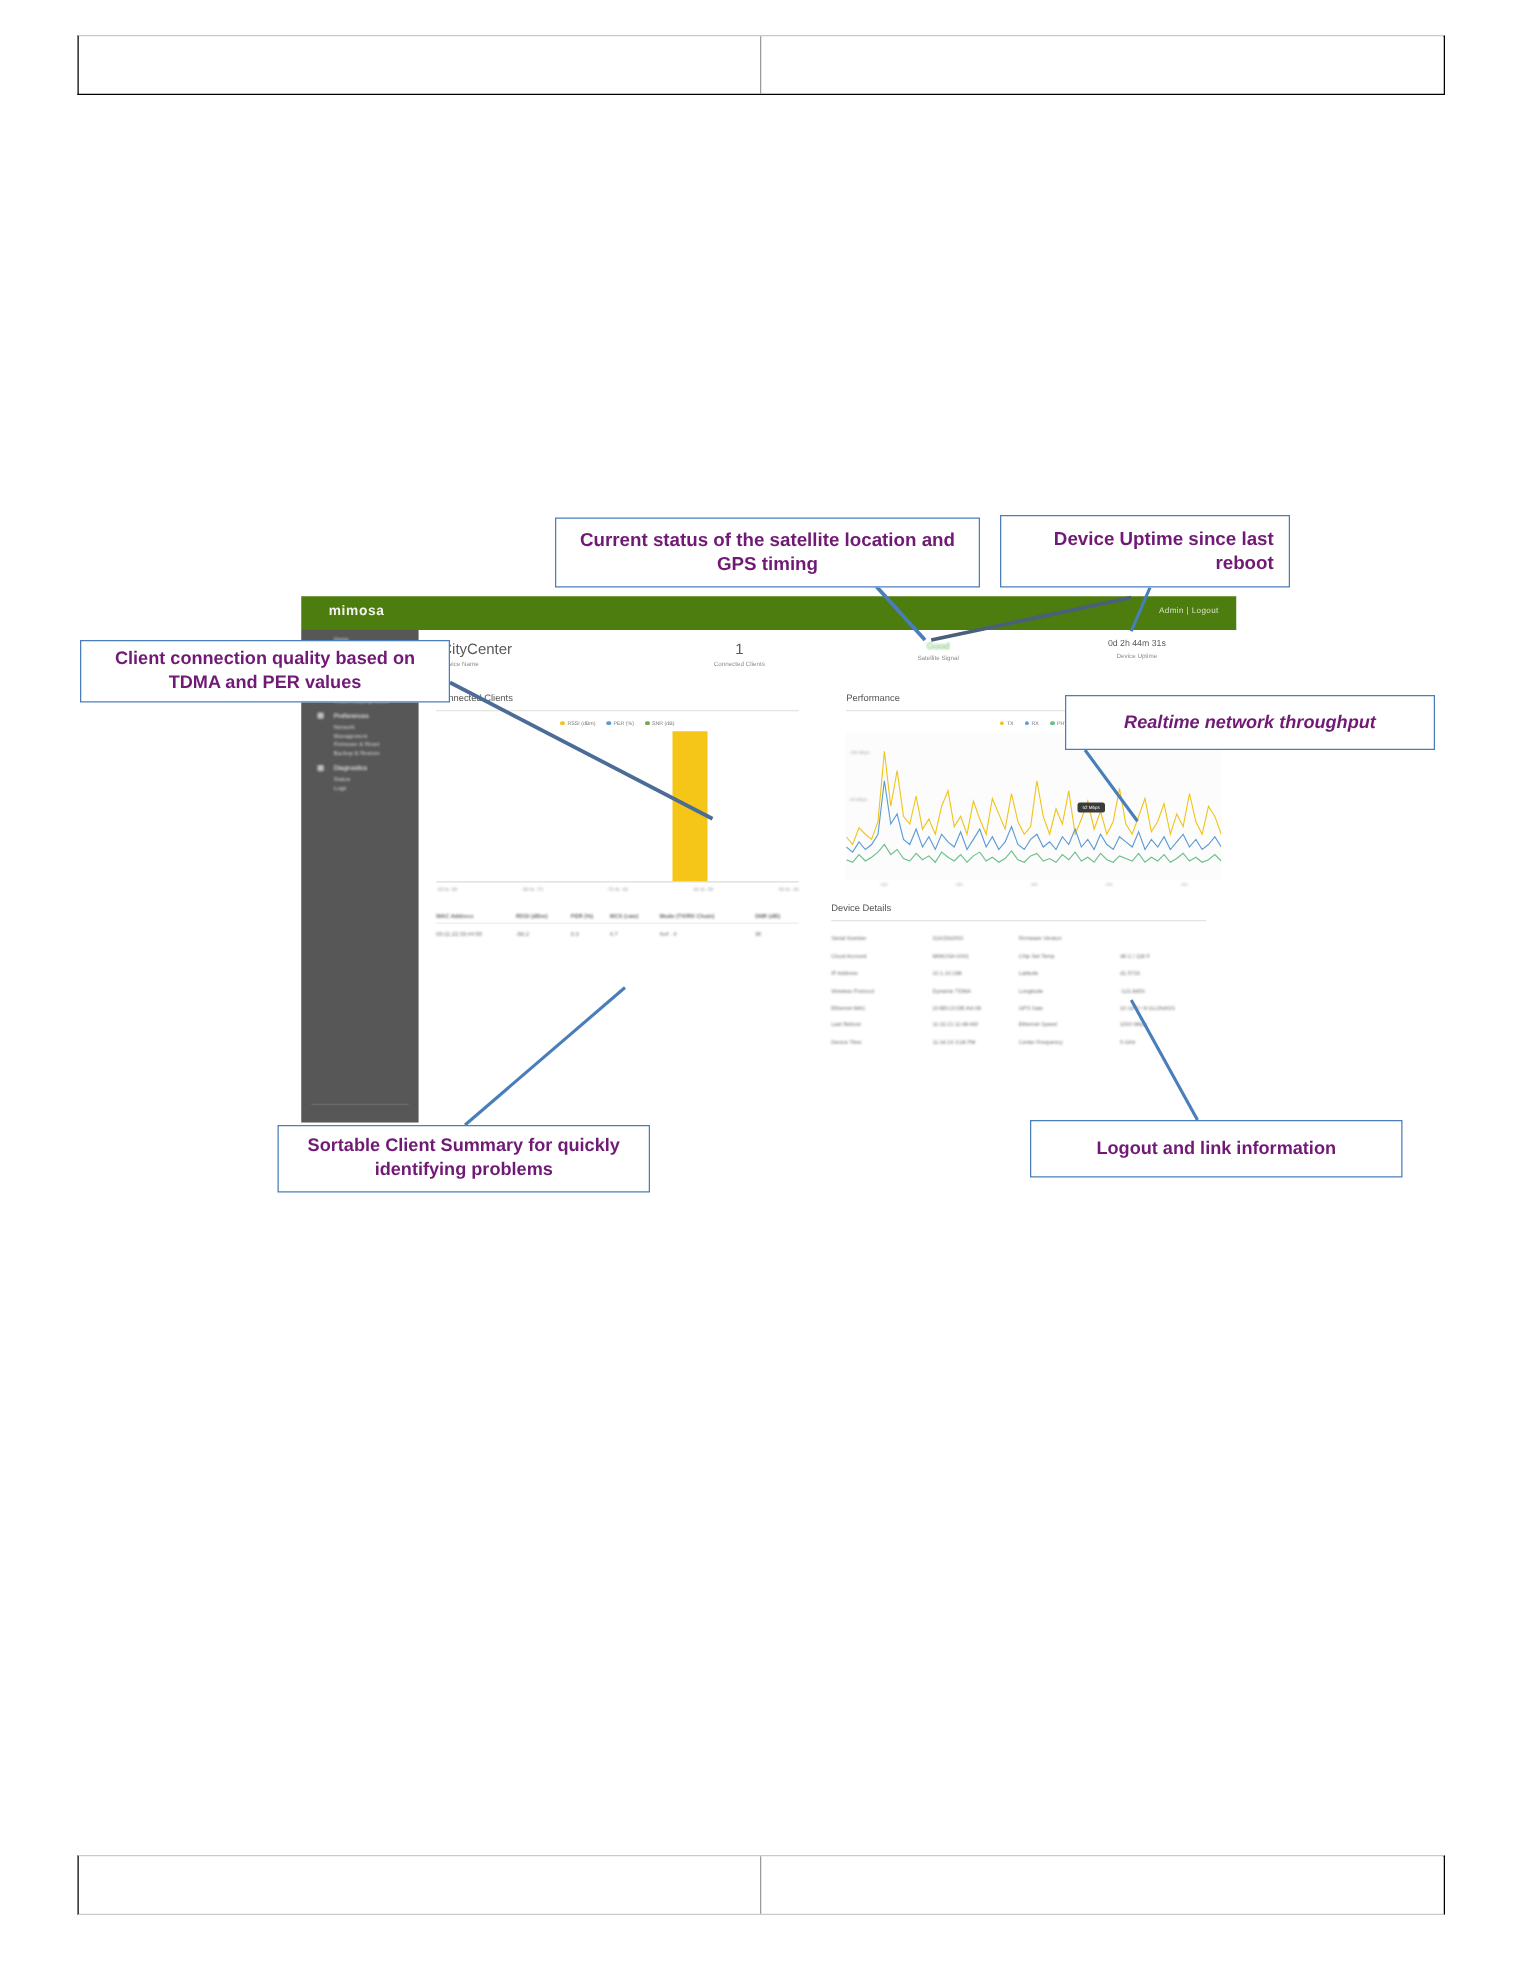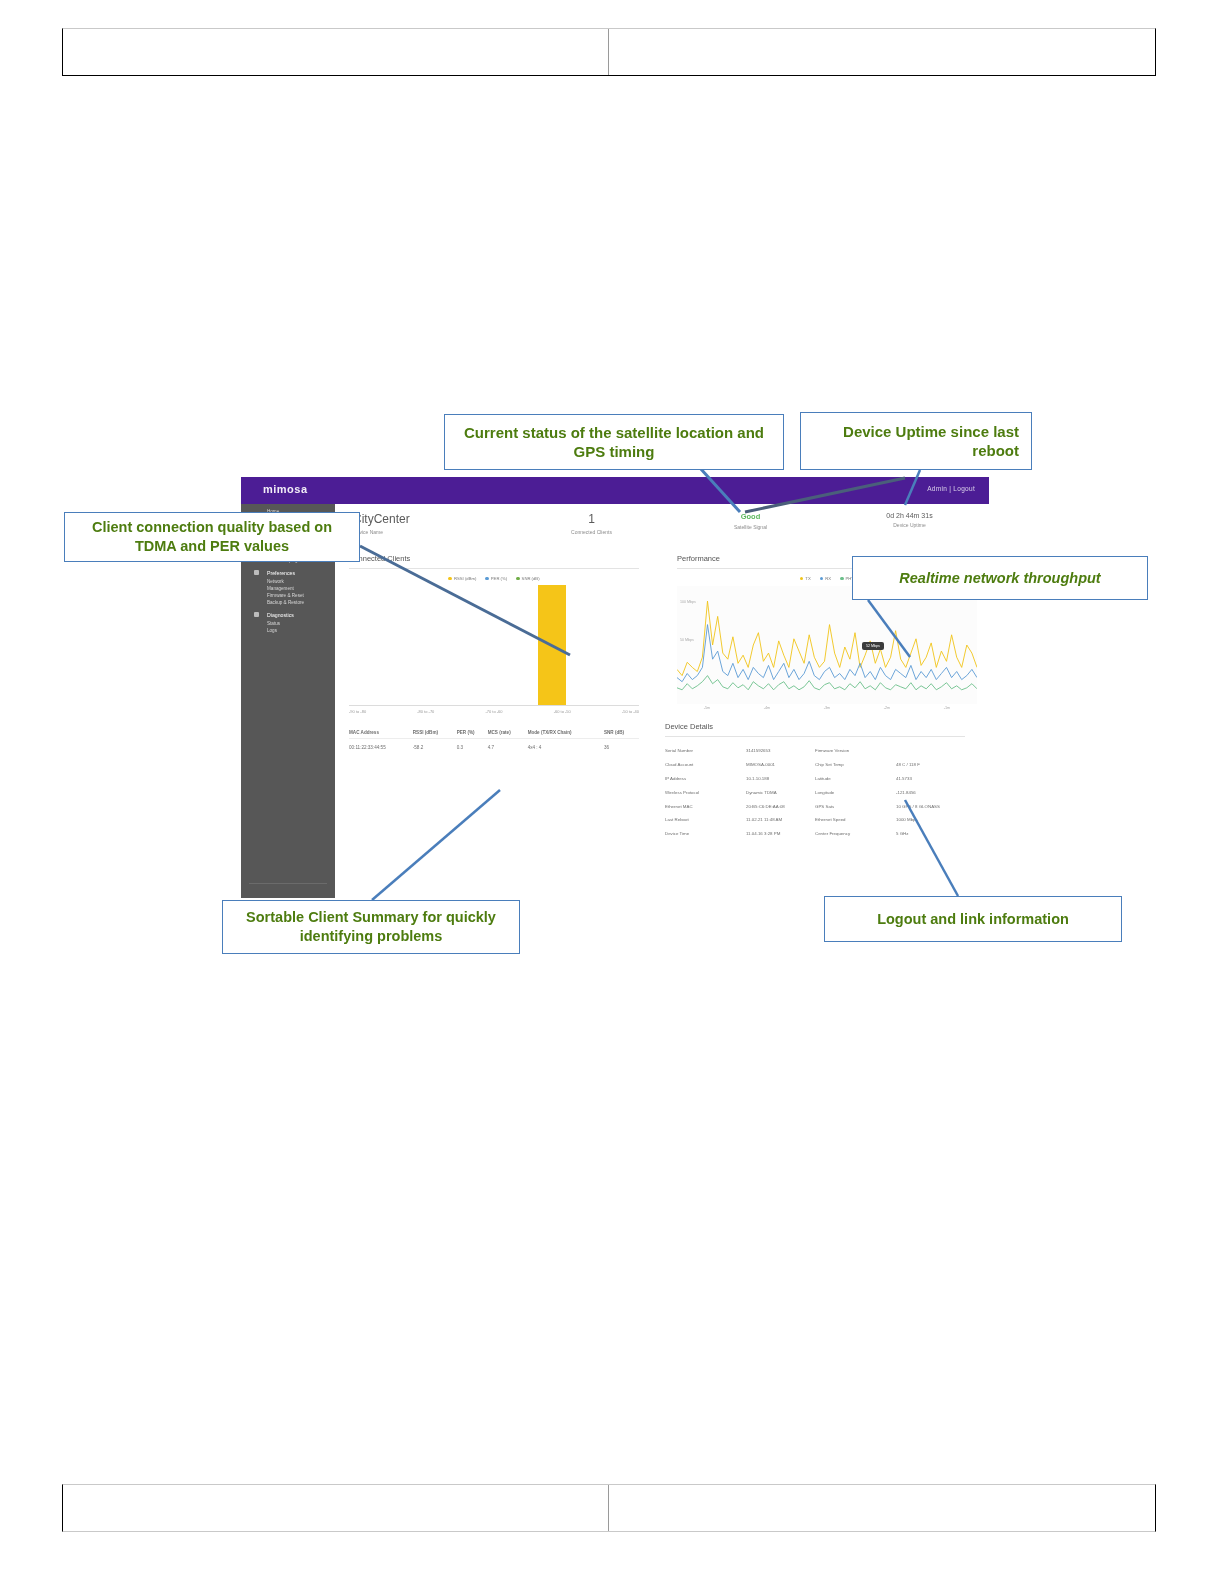--- a/index.html
+++ b/index.html
@@ -13,21 +13,21 @@
   .frame-table .cell{box-sizing:border-box;}
   .frame-table .cell.left{width:50%;border-right:1px solid #9a9a9a;}
   .frame-table .cell.right{width:50%;}
   #frame-top{top:28px;height:48px;}
   #frame-bottom{top:1484px;height:48px;border-bottom:1px solid #c9c9c9;}
 
   
   #shot{position:absolute;left:241px;top:477px;width:748px;height:421px;}
 
   .orange-bar{position:absolute;left:0;top:0;width:748px;height:27px;
-    background:#4c1d95;}
+    background:#4d7c0f;}
   .orange-bar .logo{position:absolute;left:22px;top:6px;color:#ffffff;
     font-size:11px;font-weight:bold;letter-spacing:.5px;opacity:.92;
     filter:blur(.4px);}
   .orange-bar .acct{position:absolute;right:14px;top:8px;color:#ffffff;
     font-size:6.5px;opacity:.78;filter:blur(.5px);letter-spacing:.3px;}
 
   .sidebar{position:absolute;left:0;top:27px;width:94px;height:394px;
     background:#575757;}
   .sb-group{margin-top:4px;}
   .sb-item{color:#d7d7d7;font-size:4.6px;line-height:7px;padding:0 0 0 26px;
@@ -39,21 +39,21 @@
   .sb-foot{position:absolute;left:8px;right:8px;bottom:14px;height:1px;
     background:#6b6b6b;}
 
   .content{position:absolute;left:94px;top:27px;width:654px;height:394px;
     background:#ffffff;}
 
   
   .stats{position:absolute;left:0;top:0;width:654px;height:46px;display:flex;}
   .stat{flex:1;text-align:center;padding-top:8px;}
   .stat .v{font-size:12px;color:#5a5a5a;filter:blur(.25px);}
-  .stat .v.good{color:#5cb85c;font-size:7.5px;font-weight:bold;filter:blur(.7px);}
+  .stat .v.good{color:#5cb85c;font-size:7.5px;font-weight:normal;filter:blur(.7px);}
   .stat .v.up{font-size:7px;color:#5a5a5a;filter:blur(.6px);}
   .stat .l{font-size:5px;color:#8c8c8c;margin-top:3px;filter:blur(.6px);}
   .stat.first{text-align:left;padding-left:18px;}
 
   
   .panel-title{font-size:7.5px;color:#555;filter:blur(.45px);}
   .rule{height:1px;background:#e3e3e3;margin-top:5px;}
 
   #panel-clients{position:absolute;left:14px;top:50px;width:290px;}
   #panel-perf{position:absolute;left:342px;top:50px;width:300px;}
@@ -86,21 +86,21 @@
 
   .dtable{margin-top:7px;width:100%;border-collapse:collapse;}
   .dtable td{font-size:4.4px;color:#6d6d6d;padding:4.4px 0;filter:blur(.7px);
     white-space:nowrap;}
   .dtable tr:first-child td{border-top:none;}
   .dtable .k{width:27%;}
   .dtable .v{width:23%;}
 
   
   .callout{position:absolute;background:#ffffff;border:1.6px solid #4a7ebb;
-    color:#4d7c0f;font-weight:bold;display:flex;align-items:center;
+    color:#701a75;font-weight:bold;display:flex;align-items:center;
     justify-content:center;text-align:center;line-height:1.28;box-sizing:border-box;}
   #co-client{left:64px;top:512px;width:296px;height:50px;font-size:14.5px;padding:0 8px;}
   #co-sat{left:444px;top:414px;width:340px;height:56px;font-size:15px;padding:0 10px;}
   #co-uptime{left:800px;top:412px;width:232px;height:58px;font-size:15px;padding:0 12px;text-align:right;}
   #co-throughput{left:852px;top:556px;width:296px;height:44px;font-size:14.5px;font-style:italic;}
   #co-sortable{left:222px;top:900px;width:298px;height:54px;font-size:14.5px;padding:0 10px;}
   #co-devinfo{left:824px;top:896px;width:298px;height:46px;font-size:14.5px;}
 
   #leaders{position:absolute;left:0;top:0;width:1224px;height:1584px;
     pointer-events:none;}

